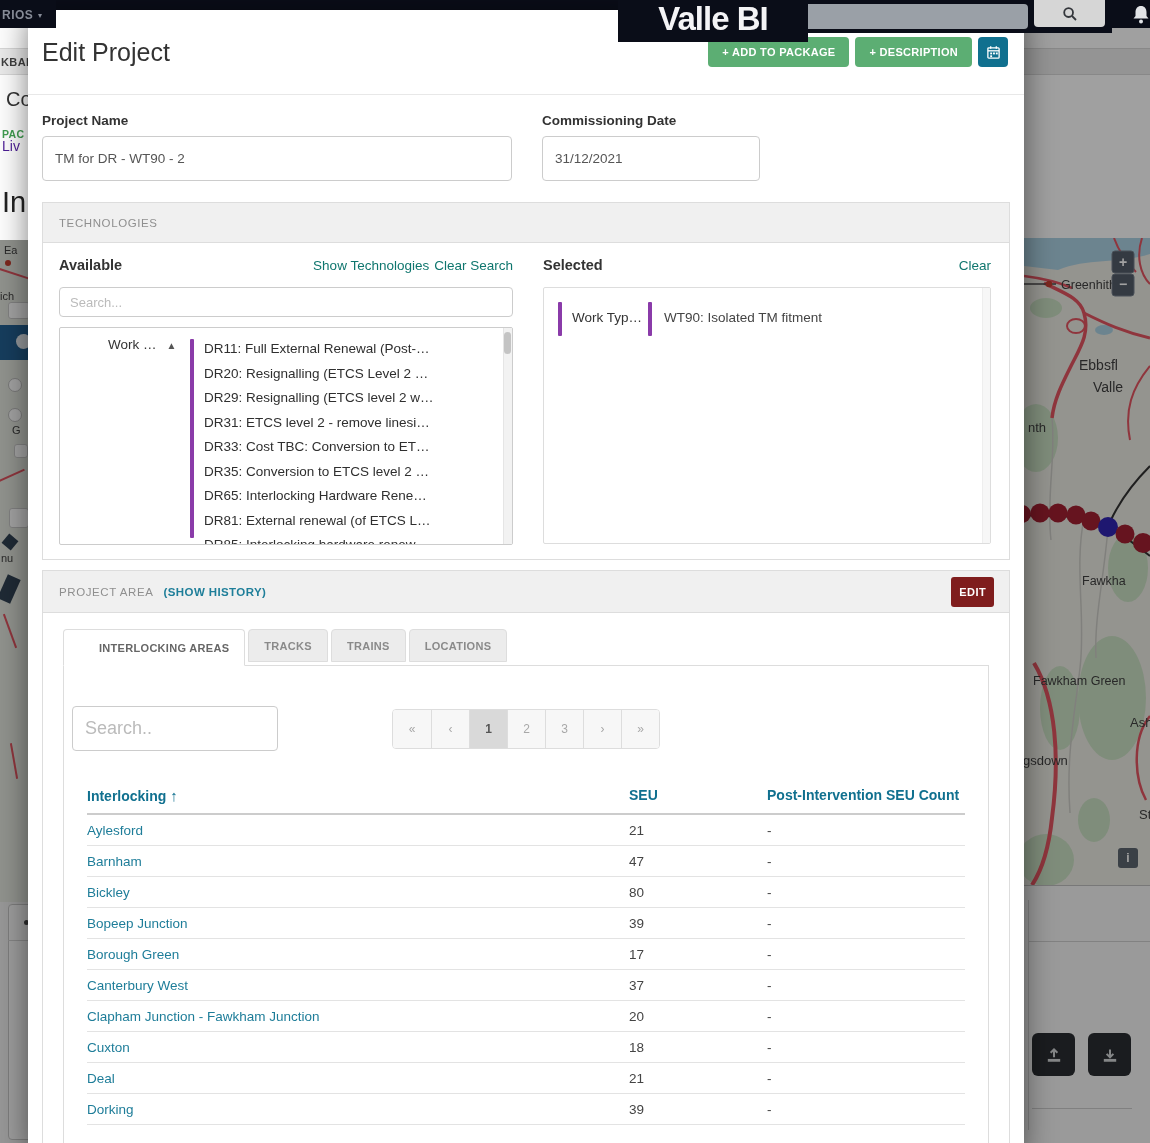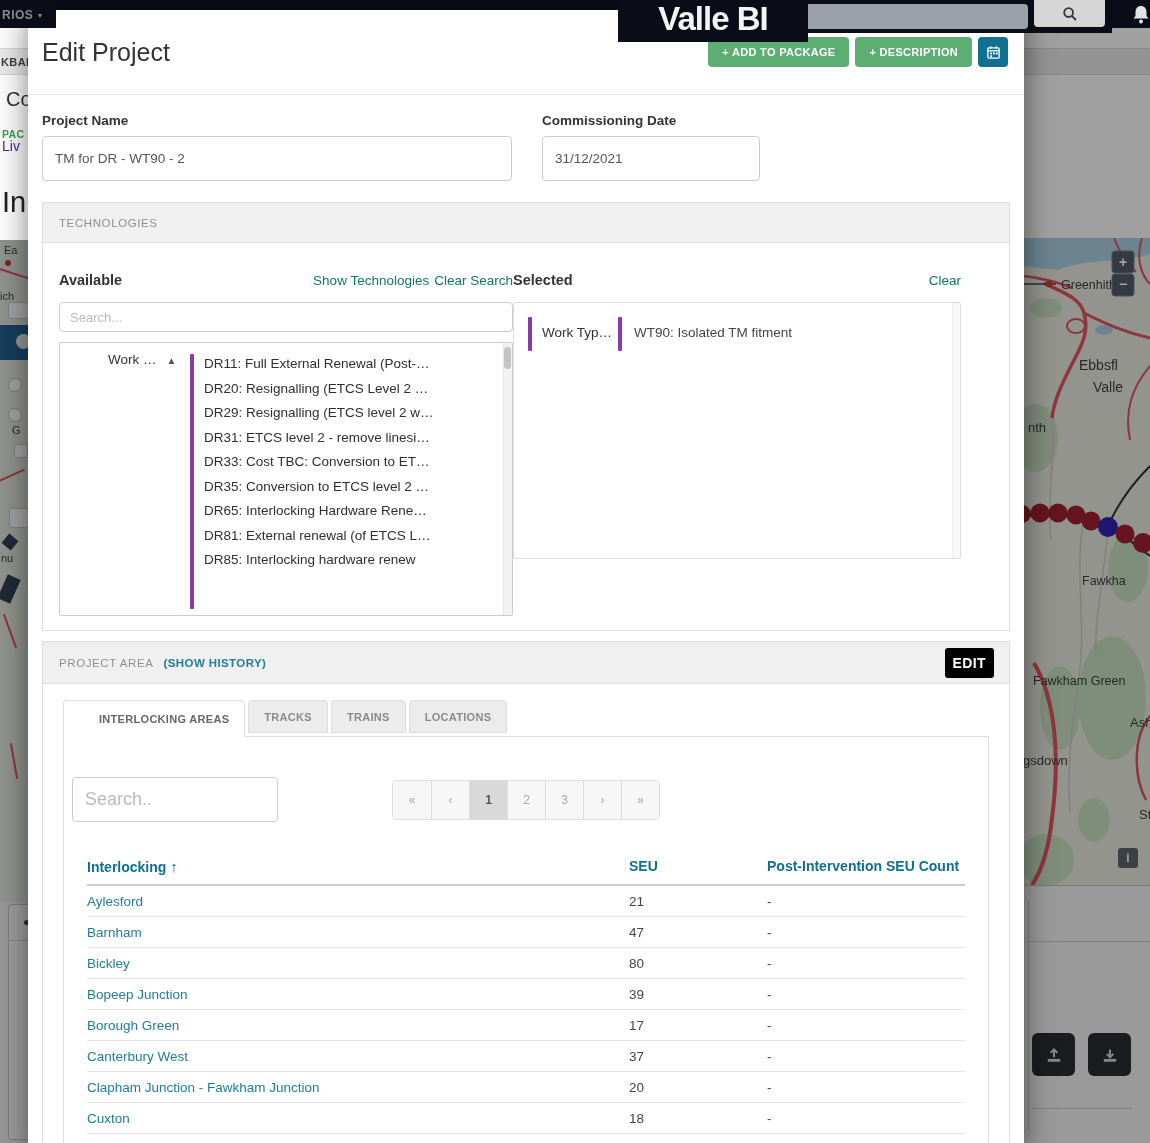--- a/index.html
+++ b/index.html
@@ -76,32 +76,32 @@
   .m-fields { display:flex; gap:30px; padding:18px 14px 0 14px; }
   .field label { display:block; font-size:13.5px; font-weight:bold; color:#333; margin-bottom:8px; }
   .field input { height:45px; border:1px solid #ccc; border-radius:4px; padding-left:12px; font-size:13.5px;
                  color:#555; width:100%; font-family:"Liberation Sans", sans-serif; }
   .field.f-name { width:470px; } .field.f-date { width:218px; }
   .section { margin:10px 14px 0 14px; border:1px solid #ddd; }
   .section.tech { margin-top:21px; }
   .sec-bar { height:40px; background:#f0f0f0; border-bottom:1px solid #ddd; display:flex; align-items:center; padding:0 15px 0 16px; }
   .sec-title { font-size:11.5px; color:#8f8f8f; letter-spacing:.6px; }
   .sec-link { font-size:11.5px; font-weight:bold; color:#1e7e99; letter-spacing:.4px; margin-left:10px; text-decoration:none; cursor:pointer; }
-  .btn-edit { margin-left:auto; background:#000000; color:#fff; border:none; border-radius:3px; font-size:14px;
+  .btn-edit { margin-left:auto; background:#7f1d1d; color:#fff; border:none; border-radius:3px; font-size:11px;
               font-weight:bold; height:30px; padding:0 8px; letter-spacing:.4px; cursor:pointer; font-family:"Liberation Sans", sans-serif; }
-  .tech-body { display:flex; padding:29px 16px 14px 16px; }
+  .tech-body { display:flex; gap:30px; padding:14px 16px 14px 16px; }
   .tcol-l { width:454px; } .tcol-r { width:448px; }
   .tcol-head { display:flex; align-items:baseline; height:22px; margin-bottom:8px; }
   .tcol-head .hlabel { font-size:14.5px; font-weight:bold; color:#333; }
   .tcol-head .spacer { flex:1; }
   .tlink { font-size:13.5px; color:#0f766e; cursor:pointer; text-decoration:none; margin-left:5px; }
   .tsearch { width:100%; height:30px; border:1px solid #ccc; border-radius:4px; padding-left:10px; font-size:13px;
              color:#555; margin-bottom:10px; font-family:"Liberation Sans", sans-serif; }
   .tsearch::placeholder, .field input::placeholder, .psearch::placeholder { color:#bbb; }
-  .avail-box { position:relative; height:274px; border:1px solid #ccc; border-radius:2px; overflow:hidden; display:flex; padding-top:9px; }
+  .avail-box { position:relative; height:218px; border:1px solid #ccc; border-radius:2px; overflow:hidden; display:flex; padding-top:9px; }
   .group-cell { width:130px; padding-left:48px; font-size:13.5px; color:#333; white-space:nowrap; }
   .group-caret { font-size:10px; color:#555; margin-left:10px; }
   .pbar { width:4px; background:#8a3ba9; border-radius:1px; }
   .avail-items { flex:1; padding-left:10px; overflow:hidden; }
   .avail-item { font-size:13.5px; color:#2f2f2f; line-height:24.5px; white-space:nowrap; cursor:pointer; }
   .avail-scroll { position:absolute; right:0; top:0; width:9px; height:100%; background:#f2f2f2; border-left:1px solid #e5e5e5; }
   .avail-thumb { position:absolute; right:1px; top:4px; width:7px; height:22px; background:#c4c4c4; border-radius:4px; }
   .sel-box { position:relative; height:257px; border:1px solid #ddd; border-radius:2px; overflow:hidden; }
   .sel-item { display:flex; align-items:stretch; margin:14px 0 0 14px; height:34px; cursor:pointer; }
   .sel-group { font-size:13.5px; color:#333; width:86px; padding:8px 0 0 10px; white-space:nowrap; overflow:hidden; }

